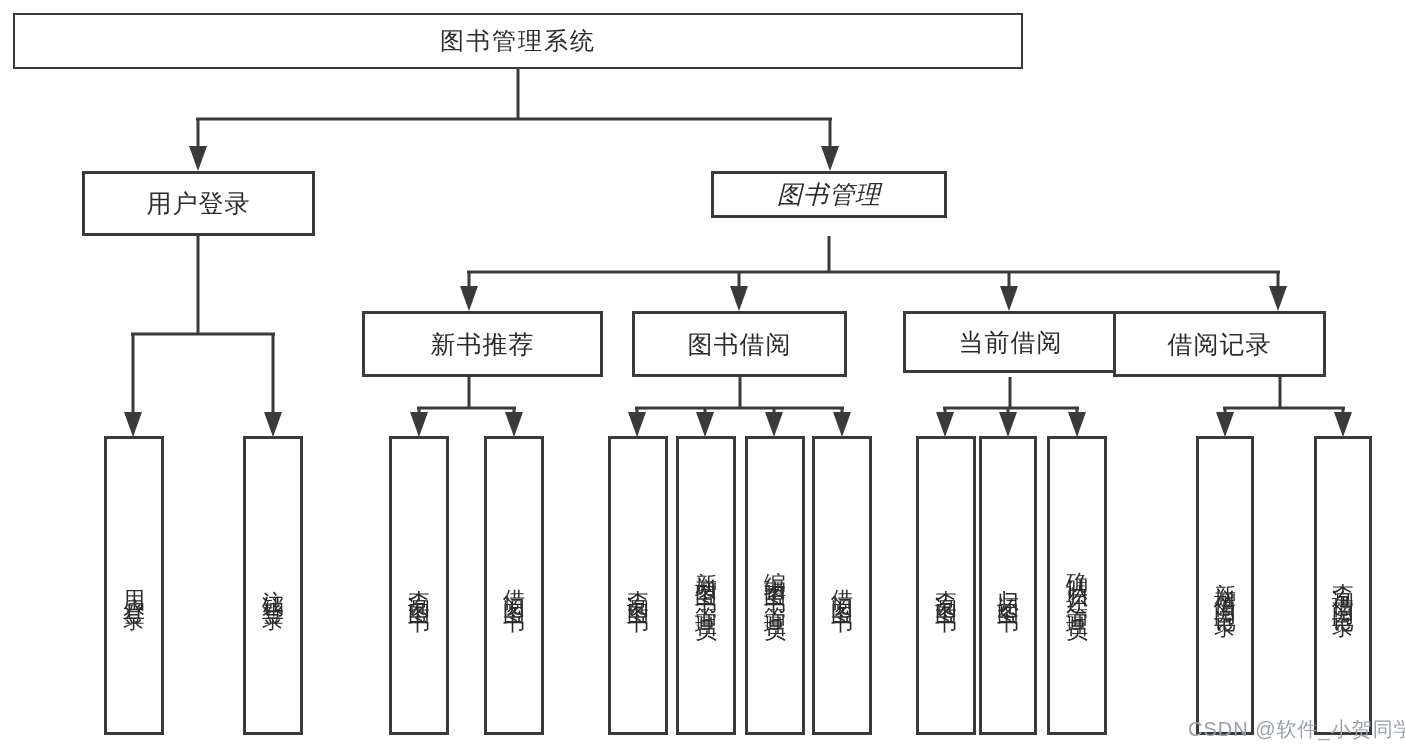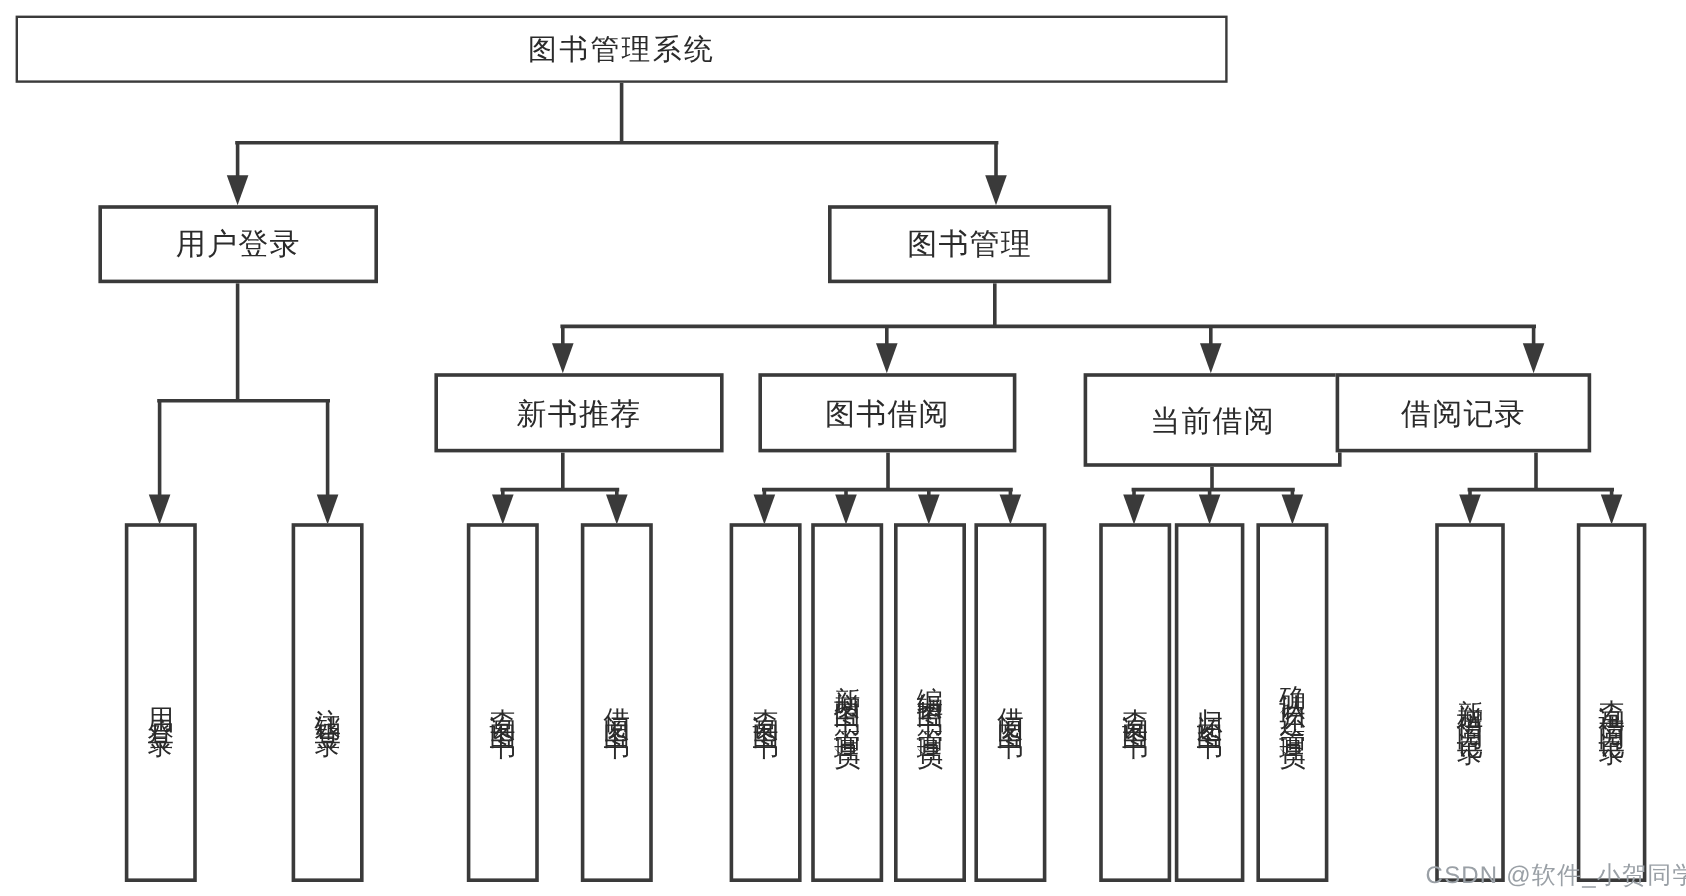--- a/index.html
+++ b/index.html
@@ -132,31 +132,31 @@
     </g>
   </svg>
 
   <div class="node root-box" style="left:13px; top:13px; width:1010px; height:56px;">
     <span>图书管理系统</span>
   </div>
 
   <div class="node branch-box" style="left:82px; top:171px; width:233px; height:65px;">
     <span>用户登录</span>
   </div>
-  <div class="node branch-box" style="left:690px; top:171px; width:236px; height:65px;">
+  <div class="node branch-box" style="left:711px; top:171px; width:236px; height:47px;font-style:italic;">
     <span>图书管理</span>
   </div>
 
   <div class="node branch-box" style="left:362px; top:311px; width:241px; height:66px;">
     <span>新书推荐</span>
   </div>
   <div class="node branch-box" style="left:632px; top:311px; width:215px; height:66px;">
     <span>图书借阅</span>
   </div>
-  <div class="node branch-box" style="left:903px; top:311px; width:215px; height:78px;">
+  <div class="node branch-box" style="left:903px; top:311px; width:215px; height:62px;">
     <span>当前借阅</span>
   </div>
   <div class="node branch-box" style="left:1113px; top:311px; width:213px; height:66px;">
     <span>借阅记录</span>
   </div>
 
   <div class="node leaf-box" style="left:104px;">
     <span class="vtext">用户登录</span>
   </div>
   <div class="node leaf-box" style="left:243px;">

